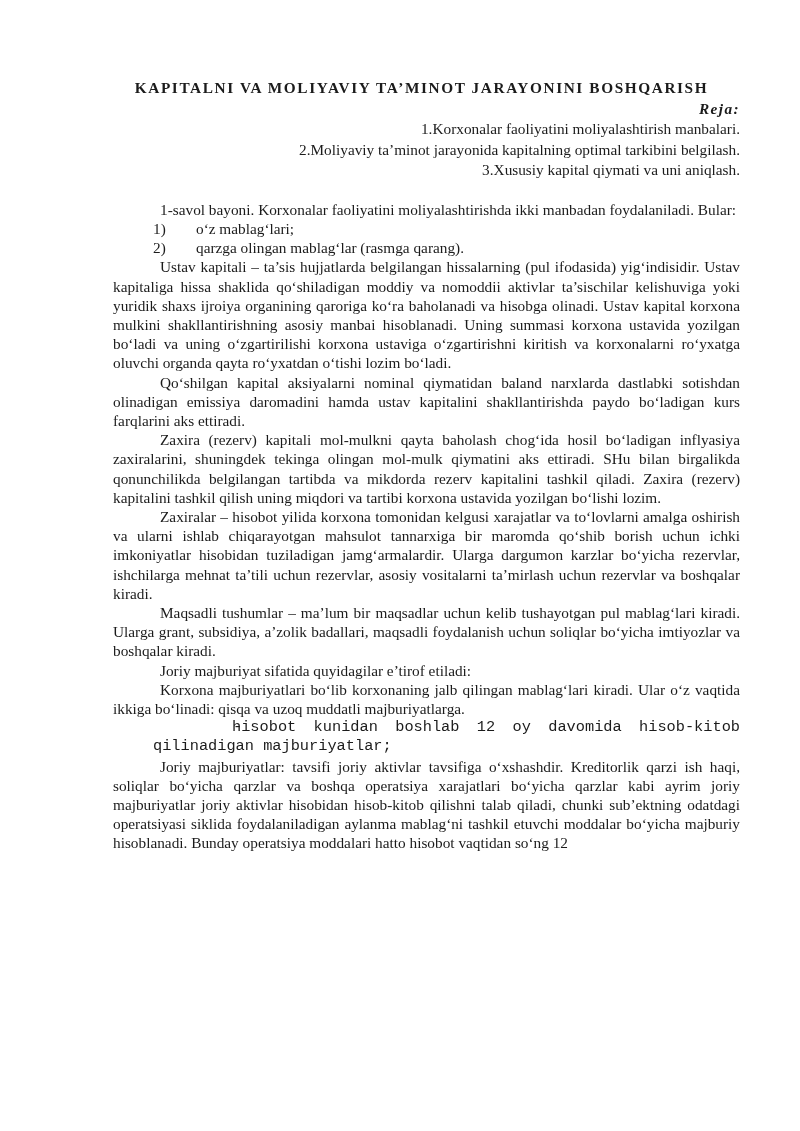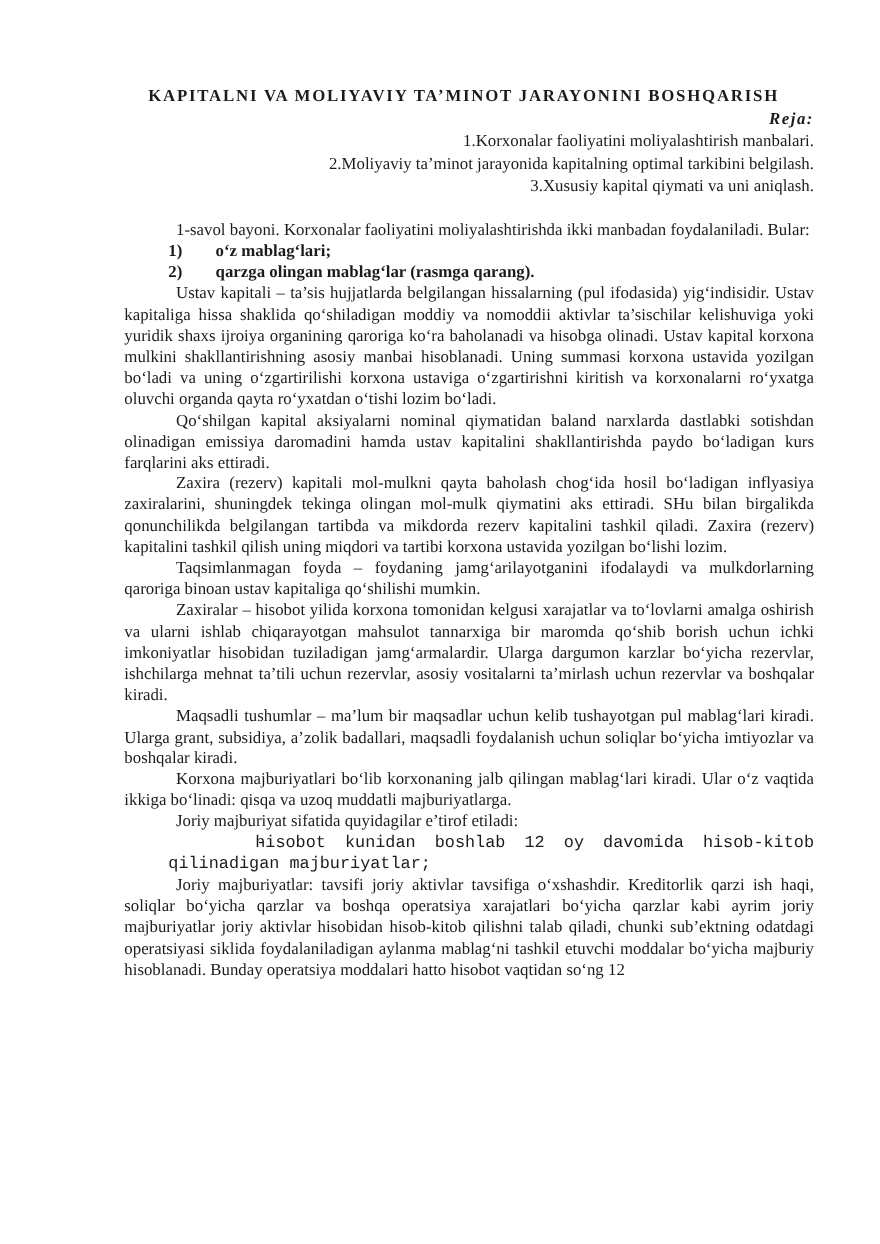--- a/index.html
+++ b/index.html
@@ -11,21 +11,21 @@
     font-size:15.3px;line-height:19.2px;
     overflow:hidden;
   }
   .doc-title{text-align:center;font-weight:700;letter-spacing:1.6px;line-height:20.5px;white-space:nowrap;margin-left:-10px;}
   .reja{text-align:right;font-weight:700;letter-spacing:1.4px;line-height:20.5px;font-style:italic;}
   .plan-item{line-height:20.6px;padding-left:84px;text-align:right;}
   .plan-num{display:inline-block;width:41px;}
   .para{margin:0;text-align:justify;text-indent:47px;}
   .intro{margin-top:19px;}
   .lead{font-weight:400;}
-  .src-item{padding-left:40px;font-weight:bold;}
+  .src-item{padding-left:40px;}
   .src-num{display:inline-block;width:43px;}
   .dash-item{margin-left:40px;text-indent:40px;text-align:justify;font-family:Liberation Mono, monospace;}
   .dash{display:inline-block;width:39px;}
 </style>
 </head>
 <body>
 
 <div class="page">
 
   <div class="doc-title">KAPITALNI VA MOLIYAVIY TA’MINOT JARAYONINI BOSHQARISH</div>
@@ -40,25 +40,24 @@
   <p class="para intro"><span class="lead">1-savol bayoni.</span><span> Korxonalar faoliyatini moliyalashtirishda ikki manbadan foydalaniladi. Bular:</span></p>
 
   <div>
     <div class="src-item"><span class="src-num">1)</span><span>oʻz mablagʻlari;</span></div>
     <div class="src-item"><span class="src-num">2)</span><span>qarzga olingan mablagʻlar (rasmga qarang).</span></div>
   </div>
 
   <p class="para">Ustav kapitali – ta’sis hujjatlarda belgilangan hissalarning (pul ifodasida) yigʻindisidir. Ustav kapitaliga hissa shaklida qoʻshiladigan moddiy va nomoddii aktivlar ta’sischilar kelishuviga yoki yuridik shaxs ijroiya organining qaroriga koʻra baholanadi va hisobga olinadi. Ustav kapital korxona mulkini shakllantirishning asosiy manbai hisoblanadi. Uning summasi korxona ustavida yozilgan boʻladi va uning oʻzgartirilishi korxona ustaviga oʻzgartirishni kiritish va korxonalarni roʻyxatga oluvchi organda qayta roʻyxatdan oʻtishi lozim boʻladi.</p>
   <p class="para">Qoʻshilgan kapital aksiyalarni nominal qiymatidan baland narxlarda dastlabki sotishdan olinadigan emissiya daromadini hamda ustav kapitalini shakllantirishda paydo boʻladigan kurs farqlarini aks ettiradi.</p>
   <p class="para">Zaxira (rezerv) kapitali mol-mulkni qayta baholash chogʻida hosil boʻladigan inflyasiya zaxiralarini, shuningdek tekinga olingan mol-mulk qiymatini aks ettiradi. SHu bilan birgalikda qonunchilikda belgilangan tartibda va mikdorda rezerv kapitalini tashkil qiladi. Zaxira (rezerv) kapitalini tashkil qilish uning miqdori va tartibi korxona ustavida yozilgan boʻlishi lozim.</p>
-  <p class="para">Taqsimlanmagan foyda – foydaning jamgʻarilayotganini ifodalaydi va mulkdorlarning qaroriga binoan ustav kapitaliga qoʻshilishi mumkin.</p>
   <p class="para">Zaxiralar – hisobot yilida korxona tomonidan kelgusi xarajatlar va toʻlovlarni amalga oshirish va ularni ishlab chiqarayotgan mahsulot tannarxiga bir maromda qoʻshib borish uchun ichki imkoniyatlar hisobidan tuziladigan jamgʻarmalardir. Ularga dargumon karzlar boʻyicha rezervlar, ishchilarga mehnat ta’tili uchun rezervlar, asosiy vositalarni ta’mirlash uchun rezervlar va boshqalar kiradi.</p>
   <p class="para">Maqsadli tushumlar – ma’lum bir maqsadlar uchun kelib tushayotgan pul mablagʻlari kiradi. Ularga grant, subsidiya, a’zolik badallari, maqsadli foydalanish uchun soliqlar boʻyicha imtiyozlar va boshqalar kiradi.</p>
+  <p class="para">Joriy majburiyat sifatida quyidagilar e’tirof etiladi:</p>
   <p class="para">Korxona majburiyatlari boʻlib korxonaning jalb qilingan mablagʻlari kiradi. Ular oʻz vaqtida ikkiga boʻlinadi: qisqa va uzoq muddatli majburiyatlarga.</p>
-  <p class="para">Joriy majburiyat sifatida quyidagilar e’tirof etiladi:</p>
 
   <div>
     <div class="dash-item"><span class="dash">-</span><span>hisobot kunidan boshlab 12 oy davomida hisob-kitob qilinadigan majburiyatlar;</span></div>
   </div>
 
   <p class="para">Joriy majburiyatlar: tavsifi joriy aktivlar tavsifiga oʻxshashdir. Kreditorlik qarzi ish haqi, soliqlar boʻyicha qarzlar va boshqa operatsiya xarajatlari boʻyicha qarzlar kabi ayrim joriy majburiyatlar joriy aktivlar hisobidan hisob-kitob qilishni talab qiladi, chunki sub’ektning odatdagi operatsiyasi siklida foydalaniladigan aylanma mablagʻni tashkil etuvchi moddalar boʻyicha majburiy hisoblanadi. Bunday operatsiya moddalari hatto hisobot vaqtidan soʻng 12</p>
 
 </div>
 
 </body></html>

